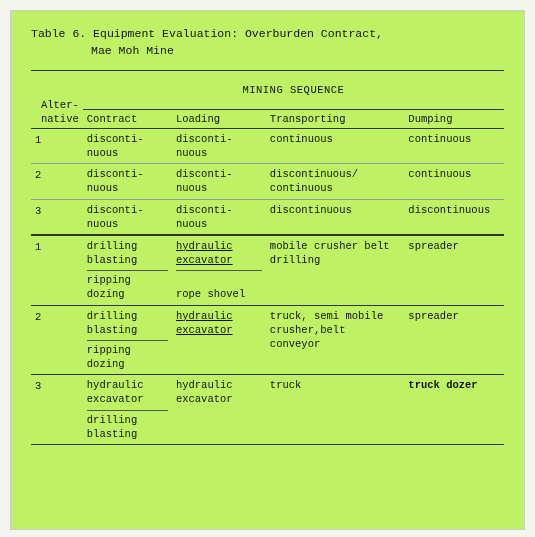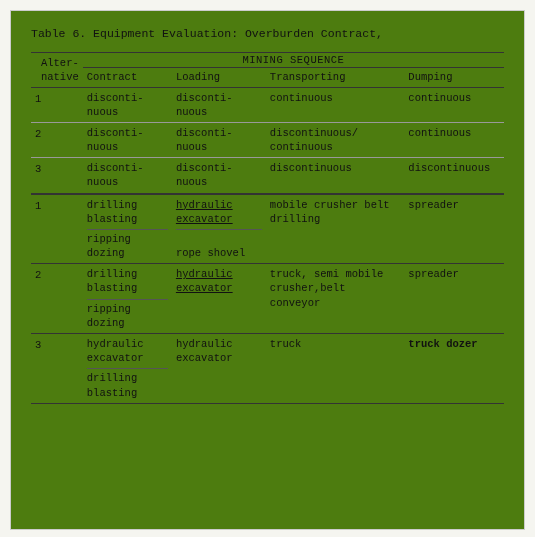--- a/index.html
+++ b/index.html
@@ -14,21 +14,21 @@
       font-size: 11px;
       color: #111;
       display: flex;
       justify-content: center;
       align-items: flex-start;
       min-height: 537px;
       padding: 10px;
     }
 
     .page-container {
-      background: #4d7c0f;
+      background: #bef264;
       width: 515px;
       min-height: 520px;
       padding: 14px 20px 18px 20px;
       border: 1px solid #ccc;
     }
 
     .table-title {
       font-size: 11.5px;
       font-family: 'Courier New', Courier, monospace;
       margin-bottom: 10px;
@@ -39,21 +39,21 @@
       width: 100%;
       border-collapse: collapse;
       font-family: 'Courier New', Courier, monospace;
       font-size: 10.5px;
     }
 
     .mining-seq-header {
       text-align: center;
       border-top: 1.5px solid #333;
       border-bottom: 1px solid #333;
-      padding: 0 4px;
+      padding: 12px 4px;
       font-size: 10.5px;
       letter-spacing: 0.5px;
     }
 
     .col-header {
       padding: 2px 4px;
       vertical-align: top;
       font-size: 10.5px;
       border-bottom: 1px solid #333;
     }
@@ -84,20 +84,21 @@
       white-space: nowrap;
       padding-top: 4px;
     }
   </style>
 </head>
 <body>
 
 <div class="page-container">
   <div class="table-title">
     <span>Table 6.  Equipment Evaluation: Overburden Contract,</span><br>
+    <span style="padding-left:60px;">Mae Moh Mine</span>
   </div>
 
   <table>
     <colgroup>
       <col style="width: 52px;">
       <col style="width: 90px;">
       <col style="width: 95px;">
       <col style="width: 140px;">
       <col style="width: 100px;">
     </colgroup>

